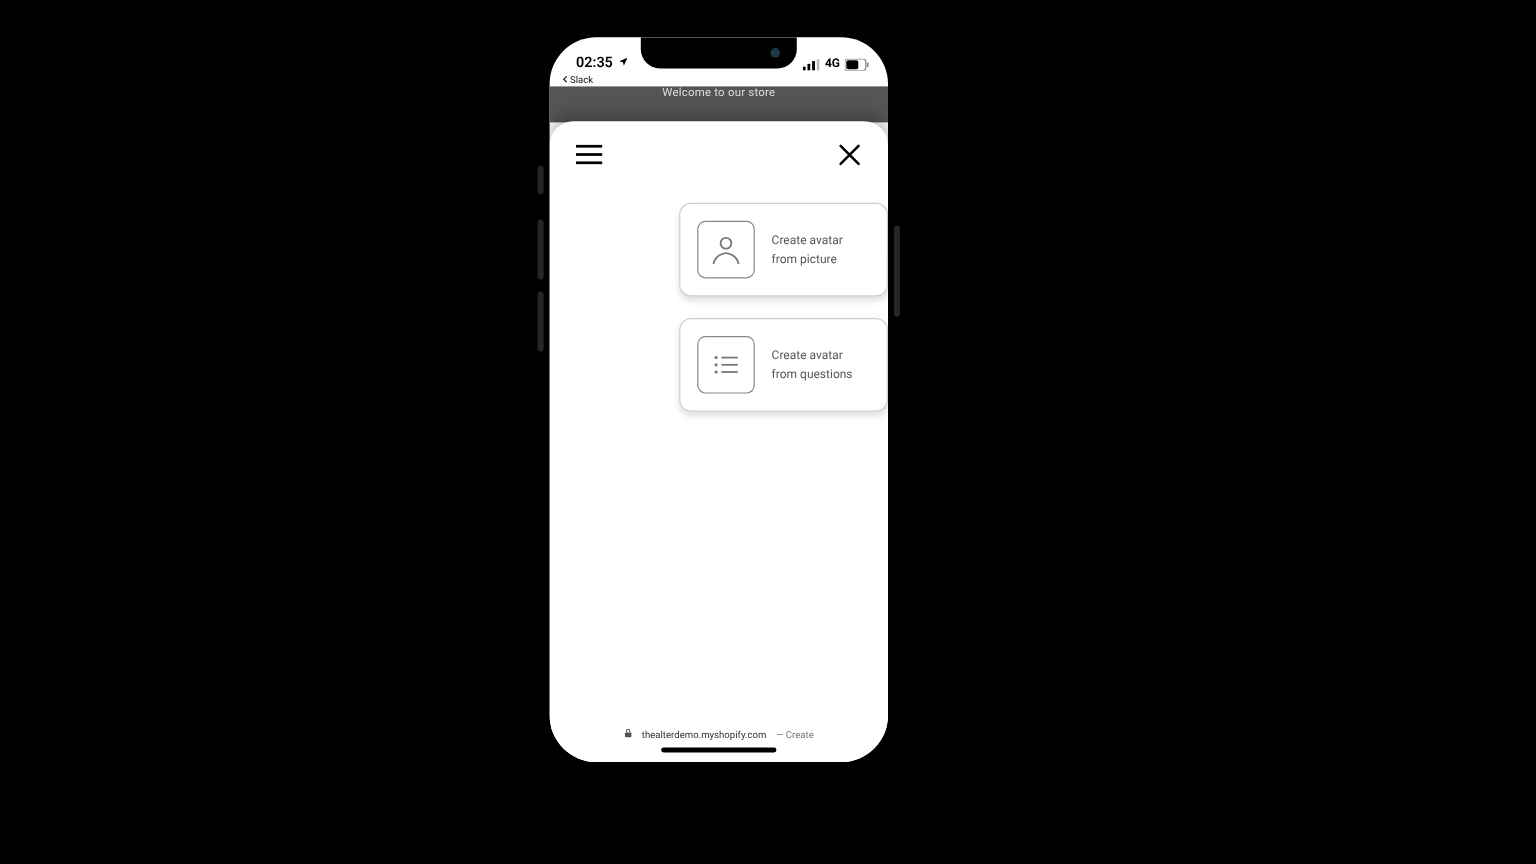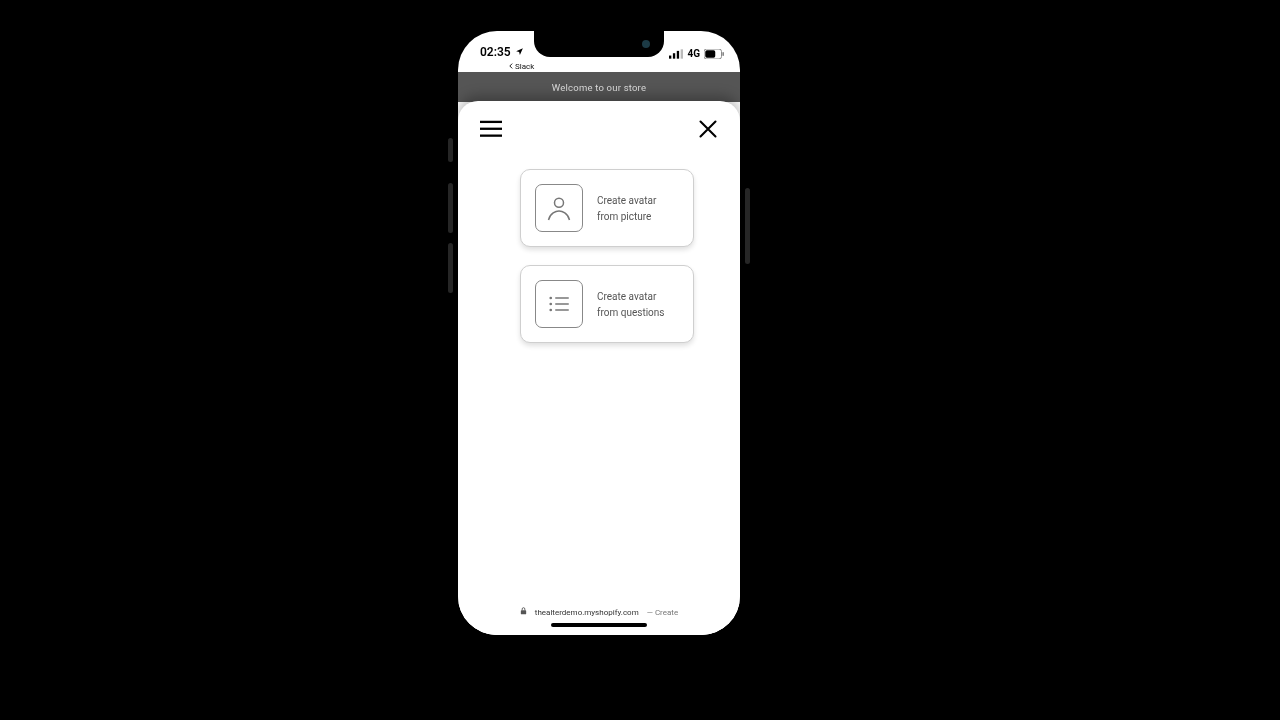--- a/index.html
+++ b/index.html
@@ -86,30 +86,28 @@
   .battery-icon svg, .signal-icon svg { display:block; }
 
   .return-row {
     height: 11px;
     display:flex;
     align-items:center;
     padding-left:10px;
     font-size:8px;
     color:#111;
     gap:1px;
-    margin-left:40px;
   }
 
   .banner {
     height: 30px;
     background: #555;
     color: #ddd;
     font-size: 9.5px;
     display:flex;
-    align-items:center;
     justify-content:center;
     letter-spacing: 0.2px;
   }
 
   .sheet {
     position: absolute;
     top: 70px;
     left: 0; right: 0; bottom: 0;
     background: #fff;
     border-top-left-radius: 20px;
@@ -139,21 +137,21 @@
   .subtitle-text {
     margin-top: 10px;
     font-size: 10.5px;
     color: #666;
   }
 
   .options {
     margin-top: 30px;
     display:flex;
     flex-direction:column;
-    align-items:center;
+    align-items:flex-end;
     gap: 18px;
     margin-left: 16px;
   }
   .option-card {
     width: 174px;
     height: 78px;
     border: 1px solid #cfcfcf;
     border-radius: 10px;
     background:#fff;
     box-shadow: 0 3px 5px rgba(0,0,0,0.12);

